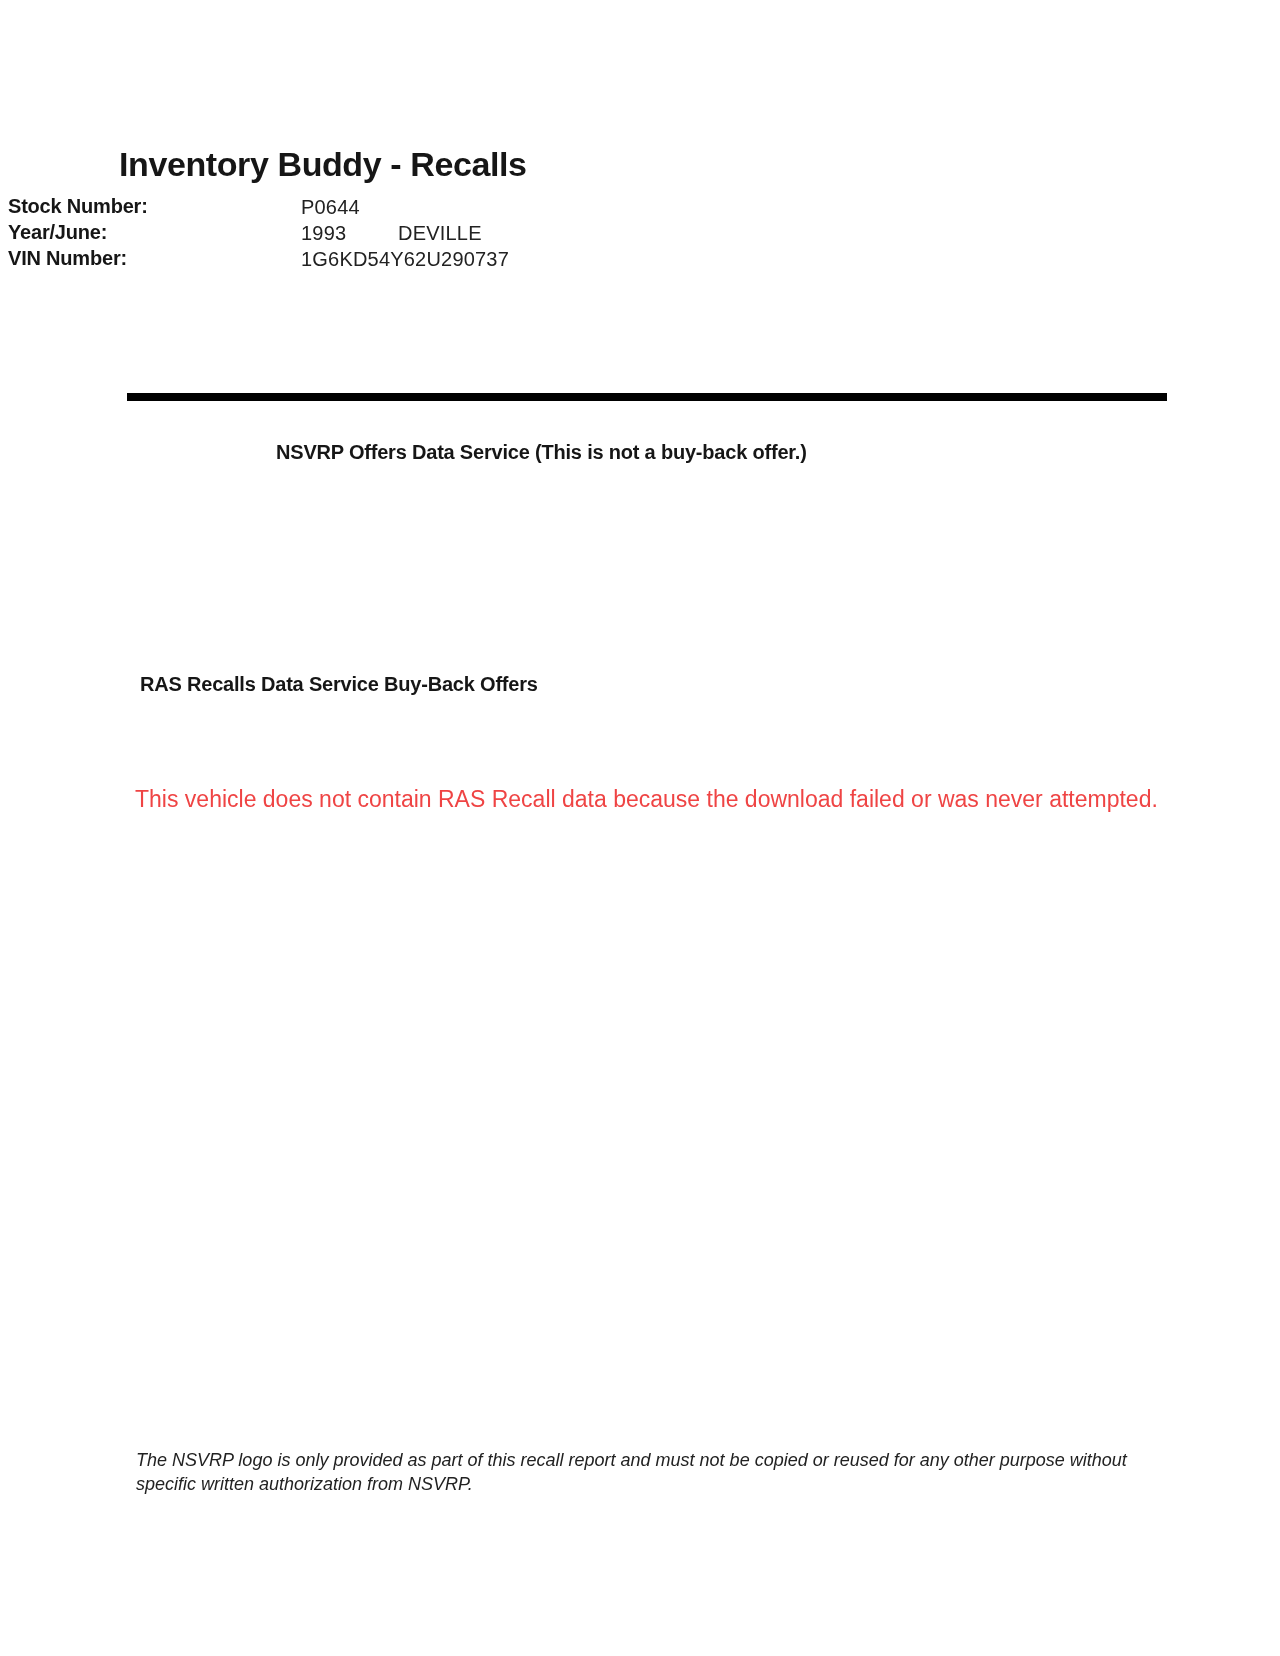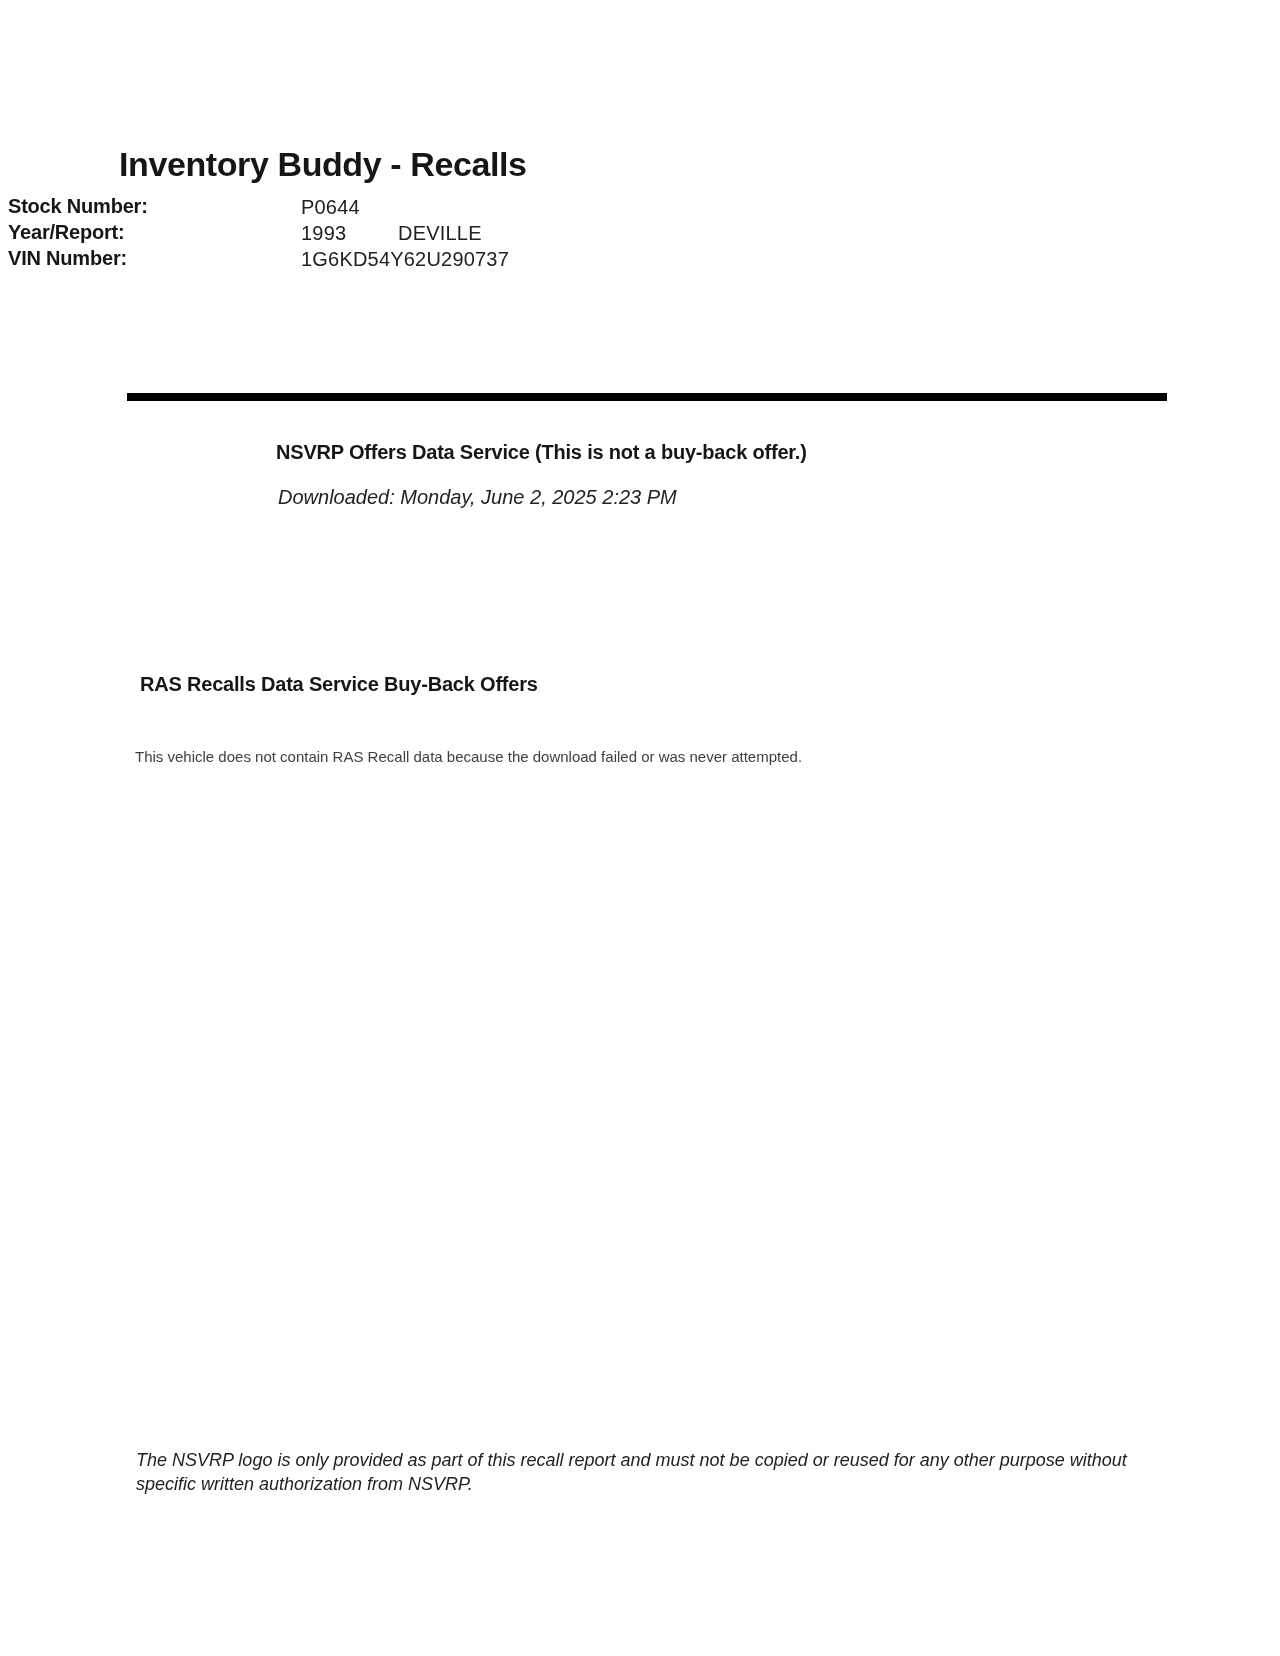--- a/index.html
+++ b/index.html
@@ -73,23 +73,23 @@
     font-style: italic;
     color: #222;
   }
   #nsvrp-result {
     left: 128px; top: 556px;
     font-size: 21px;
     color: #222;
   }
   #ras-heading { left: 132px; top: 665px; }
   #ras-result {
-    left: 127px; top: 740px;
-    font-size: 15px;
-    color: #404040;
+    left: 127px; top: 778px;
+    font-size: 23px;
+    color: #ef4444;
   }
 
   .footer-disclaimer {
     position: absolute;
     left: 128px; top: 1441px;
     width: 1020px;
     font-size: 18px;
     font-style: italic;
     line-height: 23.5px;
     color: #222;
@@ -108,35 +108,34 @@
 <div class="page">
 
   <div class="abs doc-title">Inventory Buddy - Recalls</div>
 
   <div class="hdr-row" id="row-stock">
     <span class="lbl">Stock Number:</span>
     <span class="val">P0644</span>
   </div>
 
   <div class="hdr-row" id="row-yearmodel">
-    <span class="lbl">Year/Report:</span>
+    <span class="lbl">Year/June:</span>
     <span class="val">1993</span>
     <span class="val2">DEVILLE</span>
   </div>
 
   <div class="hdr-row" id="row-vin">
     <span class="lbl">VIN Number:</span>
     <span class="val">1G6KD54Y62U290737</span>
   </div>
 
   <div class="rule"></div>
 
   <div class="abs section-heading" id="nsvrp-heading">NSVRP Offers Data Service (This is not a buy-back offer.)</div>
 
-  <div class="abs" id="downloaded-line">Downloaded: Monday, June 2, 2025 2:23 PM</div>
 
 
   <div class="abs section-heading" id="ras-heading">RAS Recalls Data Service Buy-Back Offers</div>
 
   <div class="abs" id="ras-result">This vehicle does not contain RAS Recall data because the download failed or was never attempted.</div>
 
   <div class="footer-disclaimer">The NSVRP logo is only provided as part of this recall report and must not be copied or reused for any other purpose without specific written authorization from NSVRP.</div>
 
 
 </div>

